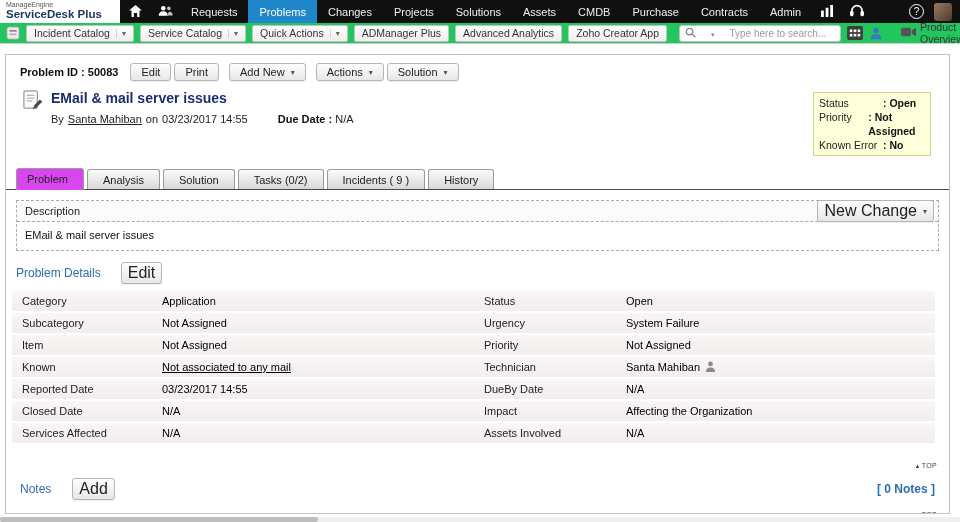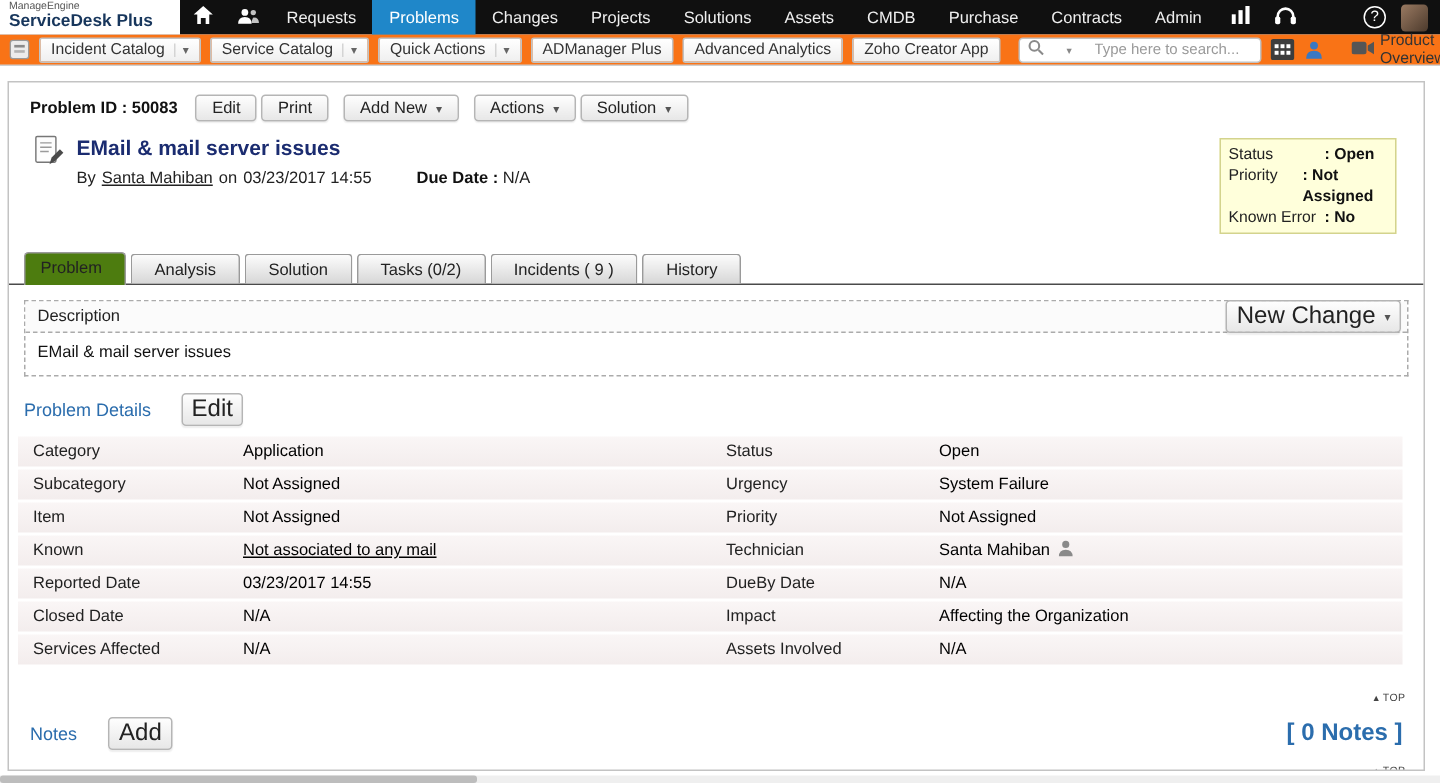--- a/index.html
+++ b/index.html
@@ -14,21 +14,21 @@
   .icon-btn { display:flex; align-items:center; justify-content:center; width:30px; cursor:pointer; }
   .nav-item { display:flex; align-items:center; padding:0 11px; color:#efefef; font-size:11px; cursor:pointer; }
   .nav-item.active { background:#1f87c9; color:#fff; }
   .topbar-right { margin-left:auto; display:flex; align-items:center; gap:10px; padding-right:8px; }
   .help-circle { width:15px; height:15px; border:1px solid #fff; border-radius:50%; color:#fff;
     display:flex; align-items:center; justify-content:center; font-size:10px; cursor:pointer; }
   .help-circle::after { content:"?"; }
   .avatar { width:18px; height:18px; border-radius:3px; background:linear-gradient(135deg,#9a7a62,#4c3a2c); cursor:pointer; }
 
   
-  .toolbar { height:21px; background:#f97316; border-bottom:1px solid #cfcfcf; display:flex; align-items:center; gap:6px; padding:0 6px; }
+  .toolbar { height:21px; background:#22c55e; border-bottom:1px solid #cfcfcf; display:flex; align-items:center; gap:6px; padding:0 6px; }
   .tool-btn { display:inline-flex; align-items:center; height:17px; padding:0 7px; border:1px solid #c2c2c2; border-radius:2px;
     background:linear-gradient(#fff,#efefef); font-size:10.5px; color:#333; cursor:pointer; white-space:nowrap; }
   .tdd::after { content:"▾"; font-size:8px; color:#666; margin-left:6px; padding-left:5px; border-left:1px solid #d4d4d4; }
   .search-box { display:flex; align-items:center; gap:15px; height:17px; width:162px; border:1px solid #c2c2c2; border-radius:3px; background:#fff; padding:0 5px; margin-left:6px; }
   .search-caret::after { content:"▾"; font-size:7px; color:#888; }
   .search-box input { border:none; outline:none; flex:1; font-size:10px; color:#666; font-family:"Liberation Sans", sans-serif; min-width:0; }
   .search-box input::placeholder { color:#9a9a9a; }
   .tool-icon { display:flex; align-items:center; cursor:pointer; }
   .prod-overview { display:flex; align-items:center; gap:4px; margin-left:12px; font-size:10.5px; color:#333; cursor:pointer; }
 
@@ -52,21 +52,21 @@
   .status-box { width:118px; background:#ffffdb; border:1px solid #d3d38d; padding:3px 5px; margin:2px 8px 0 0; align-self:flex-start; }
   .sb-row { display:flex; line-height:14px; font-size:10.5px; }
   .sb-lbl { width:64px; color:#222; }
   .sb-val { font-weight:bold; color:#111; }
   .sb-val::before { content:": "; }
 
   
   .tabs { display:flex; align-items:flex-end; padding:0 10px; margin-top:10px; border-bottom:1px solid #4a4a4a; height:24px; }
   .tab { font-size:11px; color:#222; padding:4px 15px 3px; margin-right:3px; cursor:pointer;
     background:linear-gradient(#fcfcfc,#d7d7d7); border:1px solid #9a9a9a; border-bottom:none; border-radius:3px 3px 0 0; }
-  .tab.active { background:#4d7c0f; margin-bottom:-1px; padding-bottom:5px;padding-left:10px; }
+  .tab.active { background:#d946ef; margin-bottom:-1px; padding-bottom:5px;padding-left:10px; }
 
   
   .desc { margin:10px 10px 0; border:1px dashed #ababab; }
   .desc-head { display:flex; justify-content:space-between; align-items:center; height:21px; padding:0 4px 0 8px;
     background:#fbfbfb; border-bottom:1px dashed #ababab; }
   .desc-head .t { font-size:11px; color:#222; }
   .btn.small { padding:1px 6px; font-size:16px; }
   .desc-body { padding:7px 8px 9px; font-size:11px; color:#111; }
 
   
@@ -77,21 +77,21 @@
   .ptable { margin:2px 14px 0 6px; }
   .prow { display:grid; grid-template-columns:140px 322px 142px 1fr; align-items:center;
     background:linear-gradient(#faf6f6,#f3eded); margin-bottom:2px; min-height:20px; padding:1px 6px 1px 10px; font-size:11px; }
   .plabel { color:#222; }
   .pvalue { color:#000; }
   .site-link { text-decoration:underline; cursor:pointer; }
   .tech { display:flex; align-items:center; gap:5px; }
 
   
   .notes-sec { display:flex; align-items:center; padding:5px 14px; margin-top:30px; position:relative; }
-  .notes-sec .count { margin-left:auto; color:#2b6dad; font-weight:bold; font-size:16px;padding-left:12px; }
+  .notes-sec .count { margin-left:auto; color:#2b6dad; font-weight:bold; font-size:12px;padding-left:12px; }
   .top-link { position:absolute; right:12px; top:-11px; font-size:7px; color:#444; cursor:pointer; letter-spacing:.3px; }
   .top-link::before { content:"▲"; font-size:6px; margin-right:1px; }
   .notif-sec { display:flex; align-items:center; gap:10px; padding:9px 14px 12px; margin-top:16px; border-top:1px solid #cfcfcf; position:relative; }
   .mlgap { margin-left:21px; }
 
   
   .hscroll { position:absolute; left:0; right:0; bottom:0; height:5px; background:#efefef; }
   .hthumb { width:318px; height:5px; background:#bdbdbd; border-radius:2px; cursor:pointer; }
 </style>
 </head>

